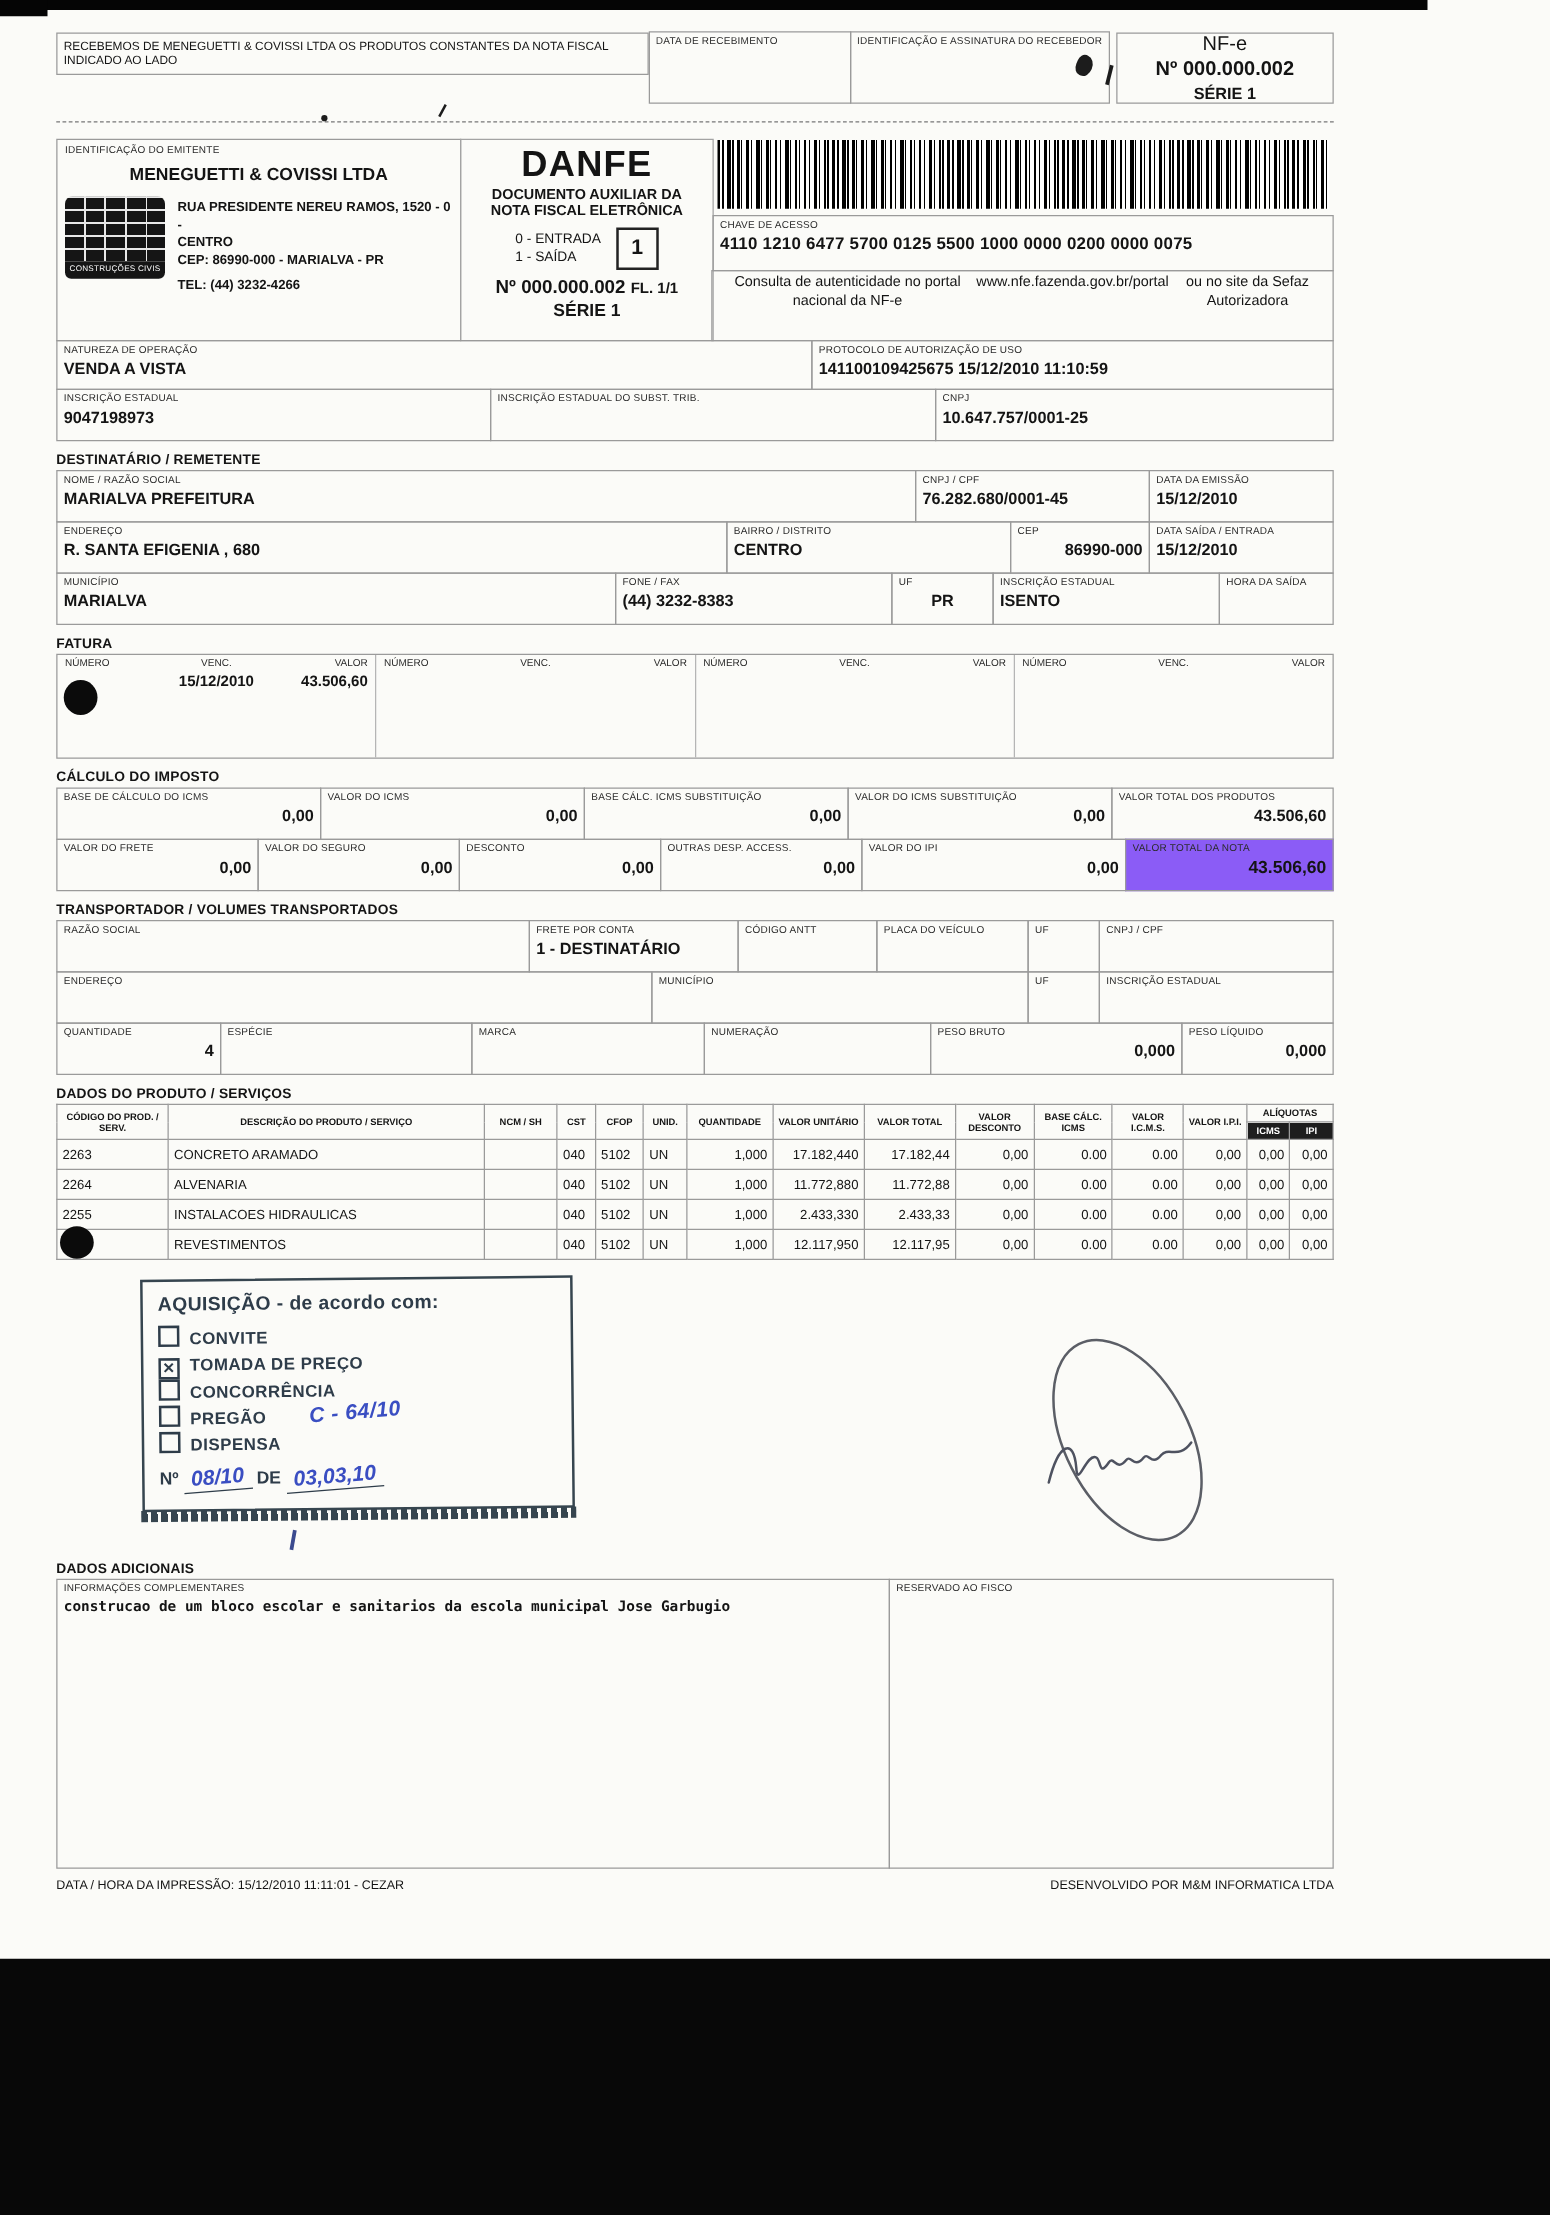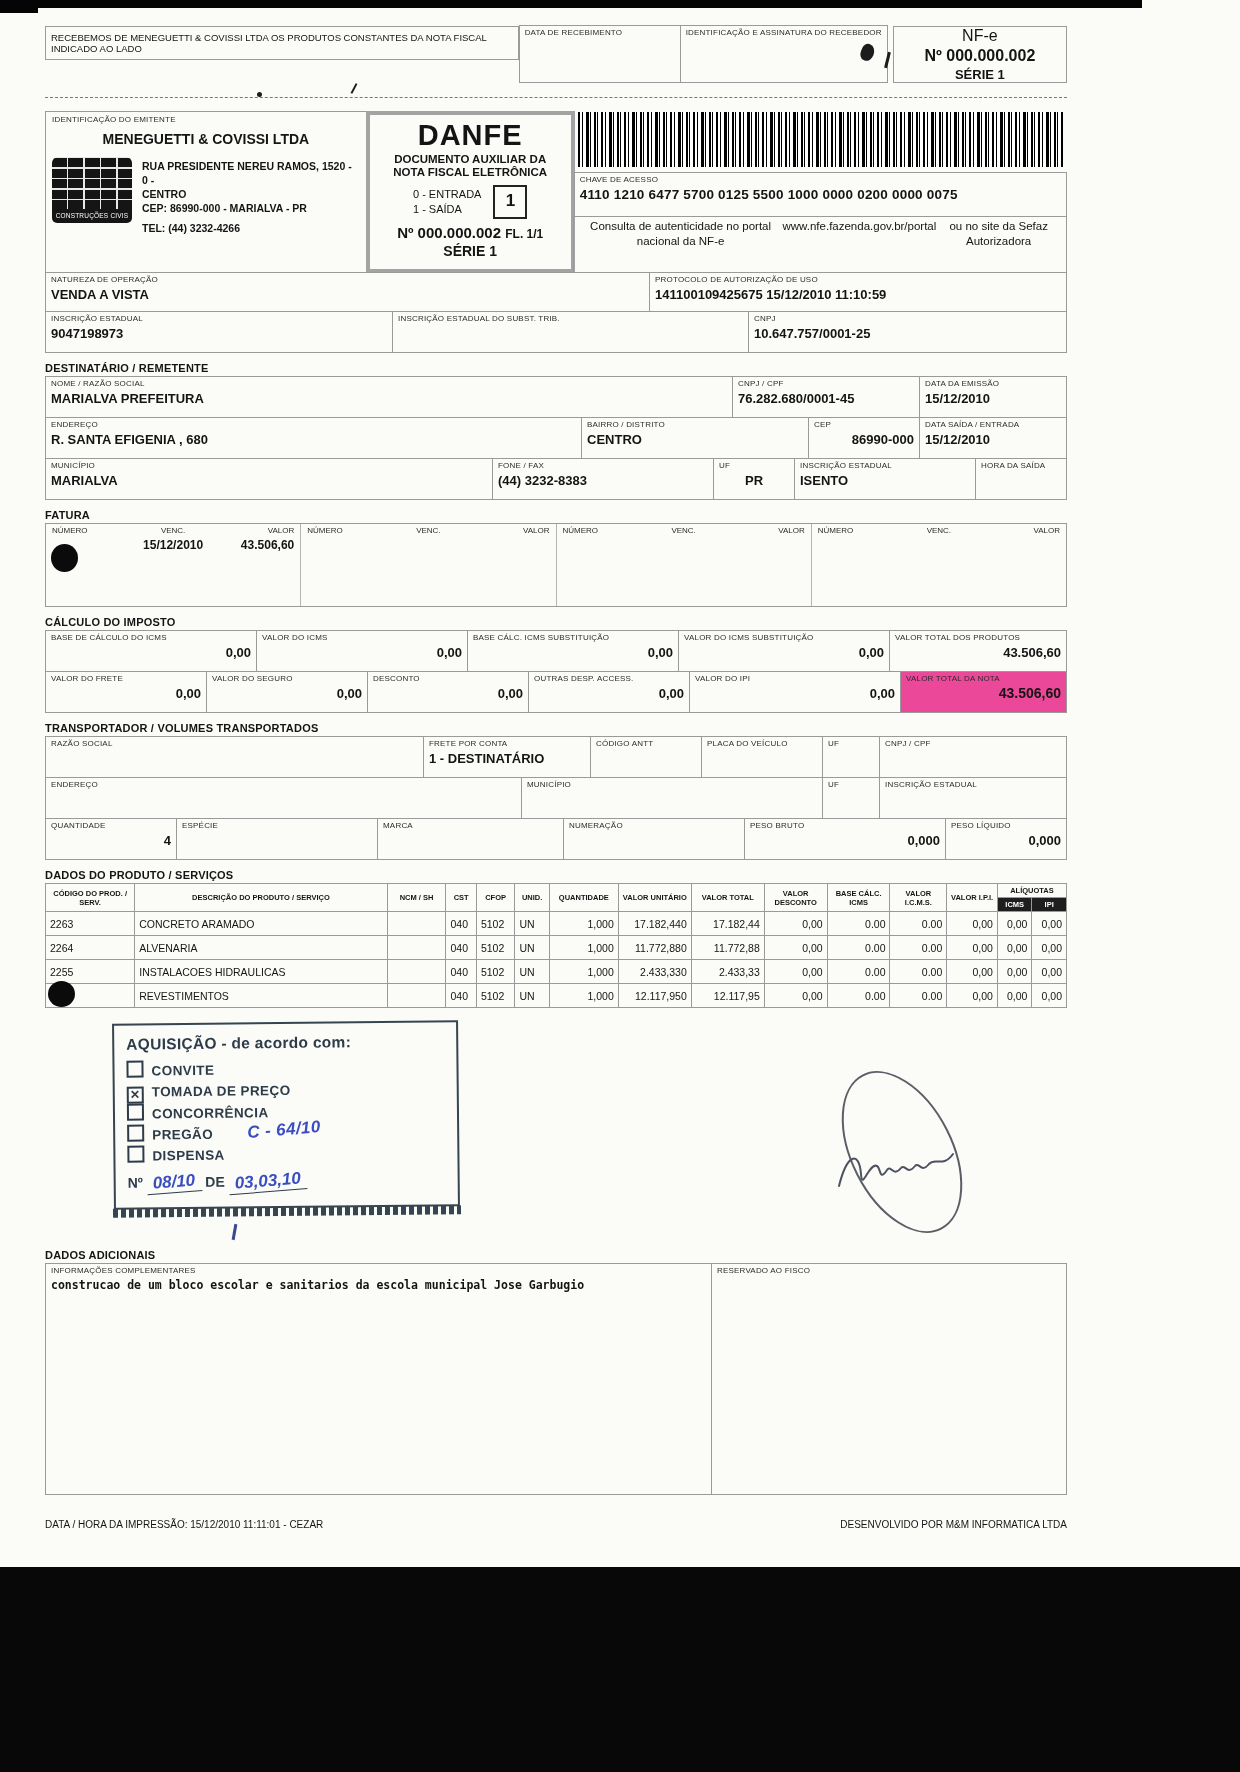--- a/index.html
+++ b/index.html
@@ -34,21 +34,21 @@
   #emit-band{margin-top:13px;height:162px}
   #emit-box{width:376px;border:1px solid #9a9a9a;padding:3px 6px;display:flex;flex-direction:column}
   #emit-name{text-align:center;font-size:14px;font-weight:bold;margin:6px 0 10px}
   #emit-body{display:flex;gap:10px}
   .logo{width:80px;flex:0 0 auto}
   .logo-img{height:52px;background:#151515;border-radius:6px 6px 0 0;
     background-image:repeating-linear-gradient(0deg,rgba(255,255,255,0) 0 9px,#e8e8e8 9px 10.5px),
                      repeating-linear-gradient(90deg,rgba(255,255,255,0) 0 15px,#e8e8e8 15px 16.5px)}
   .logo-band{background:#151515;color:#fff;font-size:6.5px;text-align:center;padding:3px 0 4px;border-radius:0 0 5px 5px;letter-spacing:.2px}
   #emit-addr{font-size:10.5px;font-weight:bold;line-height:14px;padding-top:2px}
-  #danfe-box{width:218px;margin-left:-1px;border:4px solid #a3a3a3;padding:4px 8px;text-align:center;display:flex;flex-direction:column}
+  #danfe-box{width:218px;margin-left:-1px;border:1px solid #a3a3a3;padding:4px 8px;text-align:center;display:flex;flex-direction:column}
   .danfe-title{font-size:29px;font-weight:bold;letter-spacing:1px}
   .danfe-sub{font-size:11.5px;font-weight:bold;line-height:13px;margin:1px auto 6px;width:185px}
   .es-row{display:flex;justify-content:center;align-items:center;gap:12px;margin-bottom:5px}
   .es-labels{text-align:left;font-size:11px;line-height:15px}
   .tipo-box{width:30px;height:30px;border:2px solid #222;font-size:17px;font-weight:bold;line-height:28px;text-align:center}
   .danfe-num{font-size:15px;font-weight:bold}
   .danfe-num .fl{font-size:12px;font-weight:bold}
   .danfe-serie{font-size:14px;font-weight:bold;margin-top:2px}
   #right-col{flex:1 1 auto;margin-left:-1px;display:flex;flex-direction:column}
   #barcode{height:55px;margin:1px 4px 5px;background:#fff;
@@ -90,21 +90,21 @@
       vertical-align:-2px;text-align:center;line-height:12px;font-size:12px;font-weight:bold}
   .hand{color:#3a4ec2;font-style:italic;font-weight:bold;font-size:17px;display:inline-block;transform:rotate(-4deg)}
   #hand-pregao{position:absolute;left:120px;top:-4px}
   .num-line{font-size:14px;font-weight:bold;margin-top:6px}
   .num-line .hand{border-bottom:1.5px solid #2e3c49;padding:0 6px}
   #sig{position:absolute;left:752px;top:48px}
   
   #adic-box{height:232px}
   #adic-box .mono{font-family:"DejaVu Sans Mono",monospace;font-size:11.5px;font-weight:bold;white-space:normal}
   
-  #footline{display:flex;justify-content:space-between;font-size:10px;margin-top:24px}
+  #footline{display:flex;justify-content:space-between;font-size:10px;margin-top:8px}
 </style>
 </head>
 <body>
 
 <div class="abs" id="strip-top"></div>
 <div class="abs" id="corner-mark"></div>
 
 <div id="content">
 
   <div class="row" id="receipt">
@@ -339,21 +339,21 @@
       <span class="val r">0,00</span>
     </div>
     <div class="c" style="width:150px">
       <span class="lbl">OUTRAS DESP. ACCESS.</span>
       <span class="val r">0,00</span>
     </div>
     <div class="c" style="width:200px">
       <span class="lbl">VALOR DO IPI</span>
       <span class="val r">0,00</span>
     </div>
-    <div class="c grow" style="background:#ec4899">
+    <div class="c grow" style="background:#8b5cf6">
       <span class="lbl">VALOR TOTAL DA NOTA</span>
       <span class="val r" style="font-size:14px">43.506,60</span>
     </div>
   </div>
 
   <div class="sect">TRANSPORTADOR / VOLUMES TRANSPORTADOS</div>
   <div class="row h42">
     <div class="c grow">
       <span class="lbl">RAZÃO SOCIAL</span>
       <span class="val"></span>

